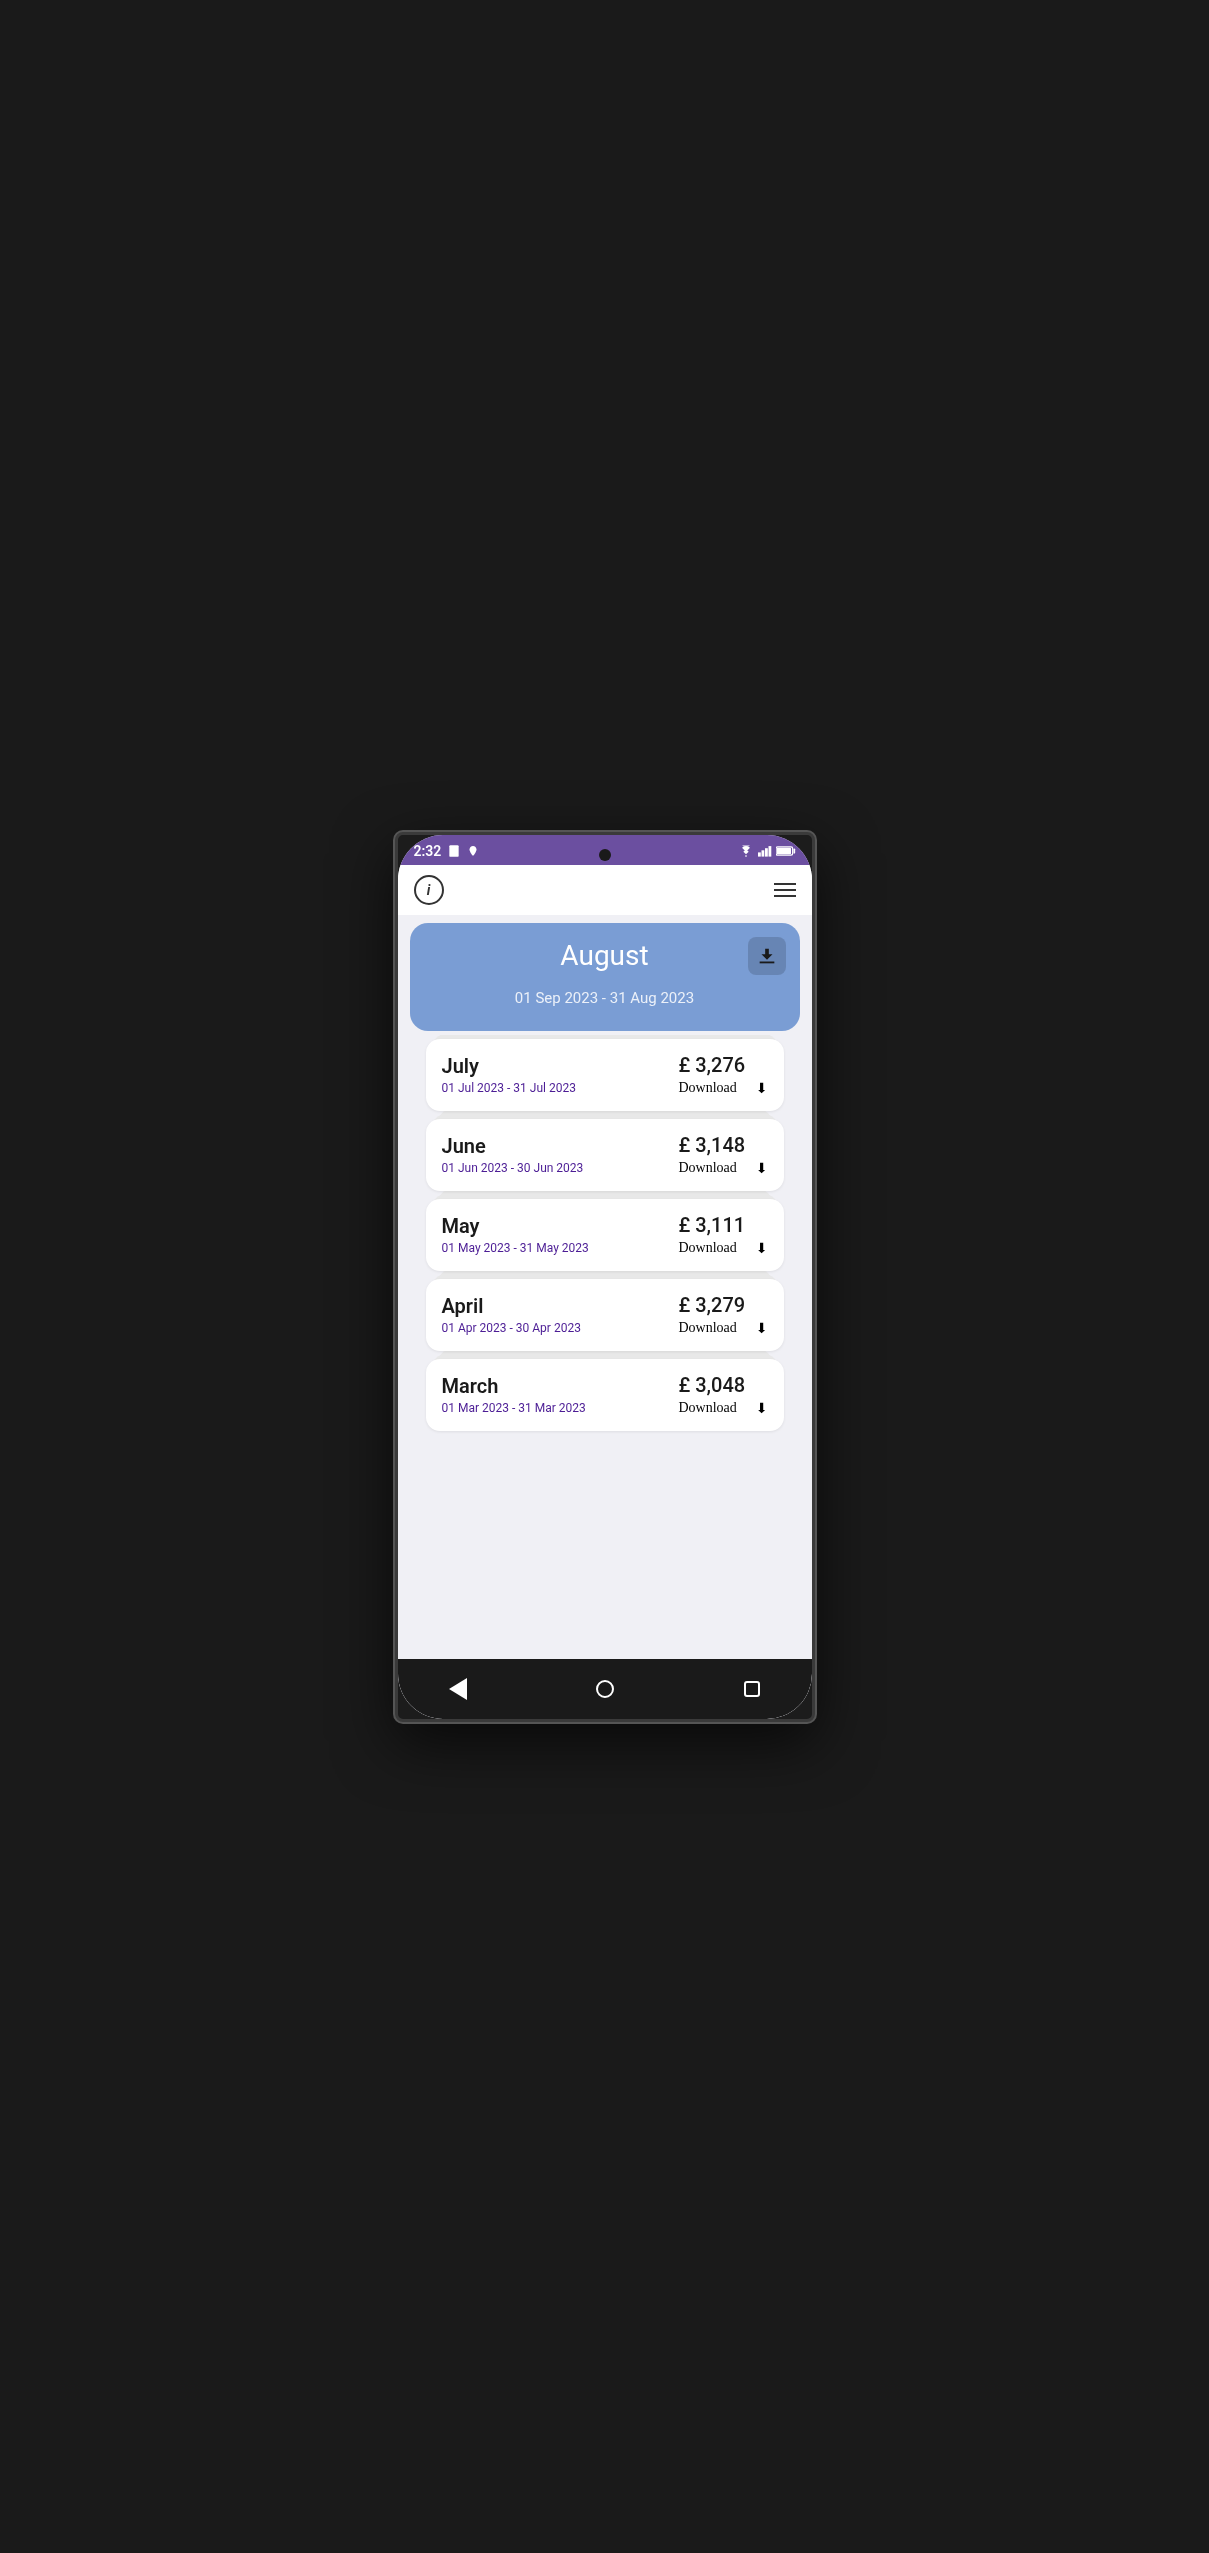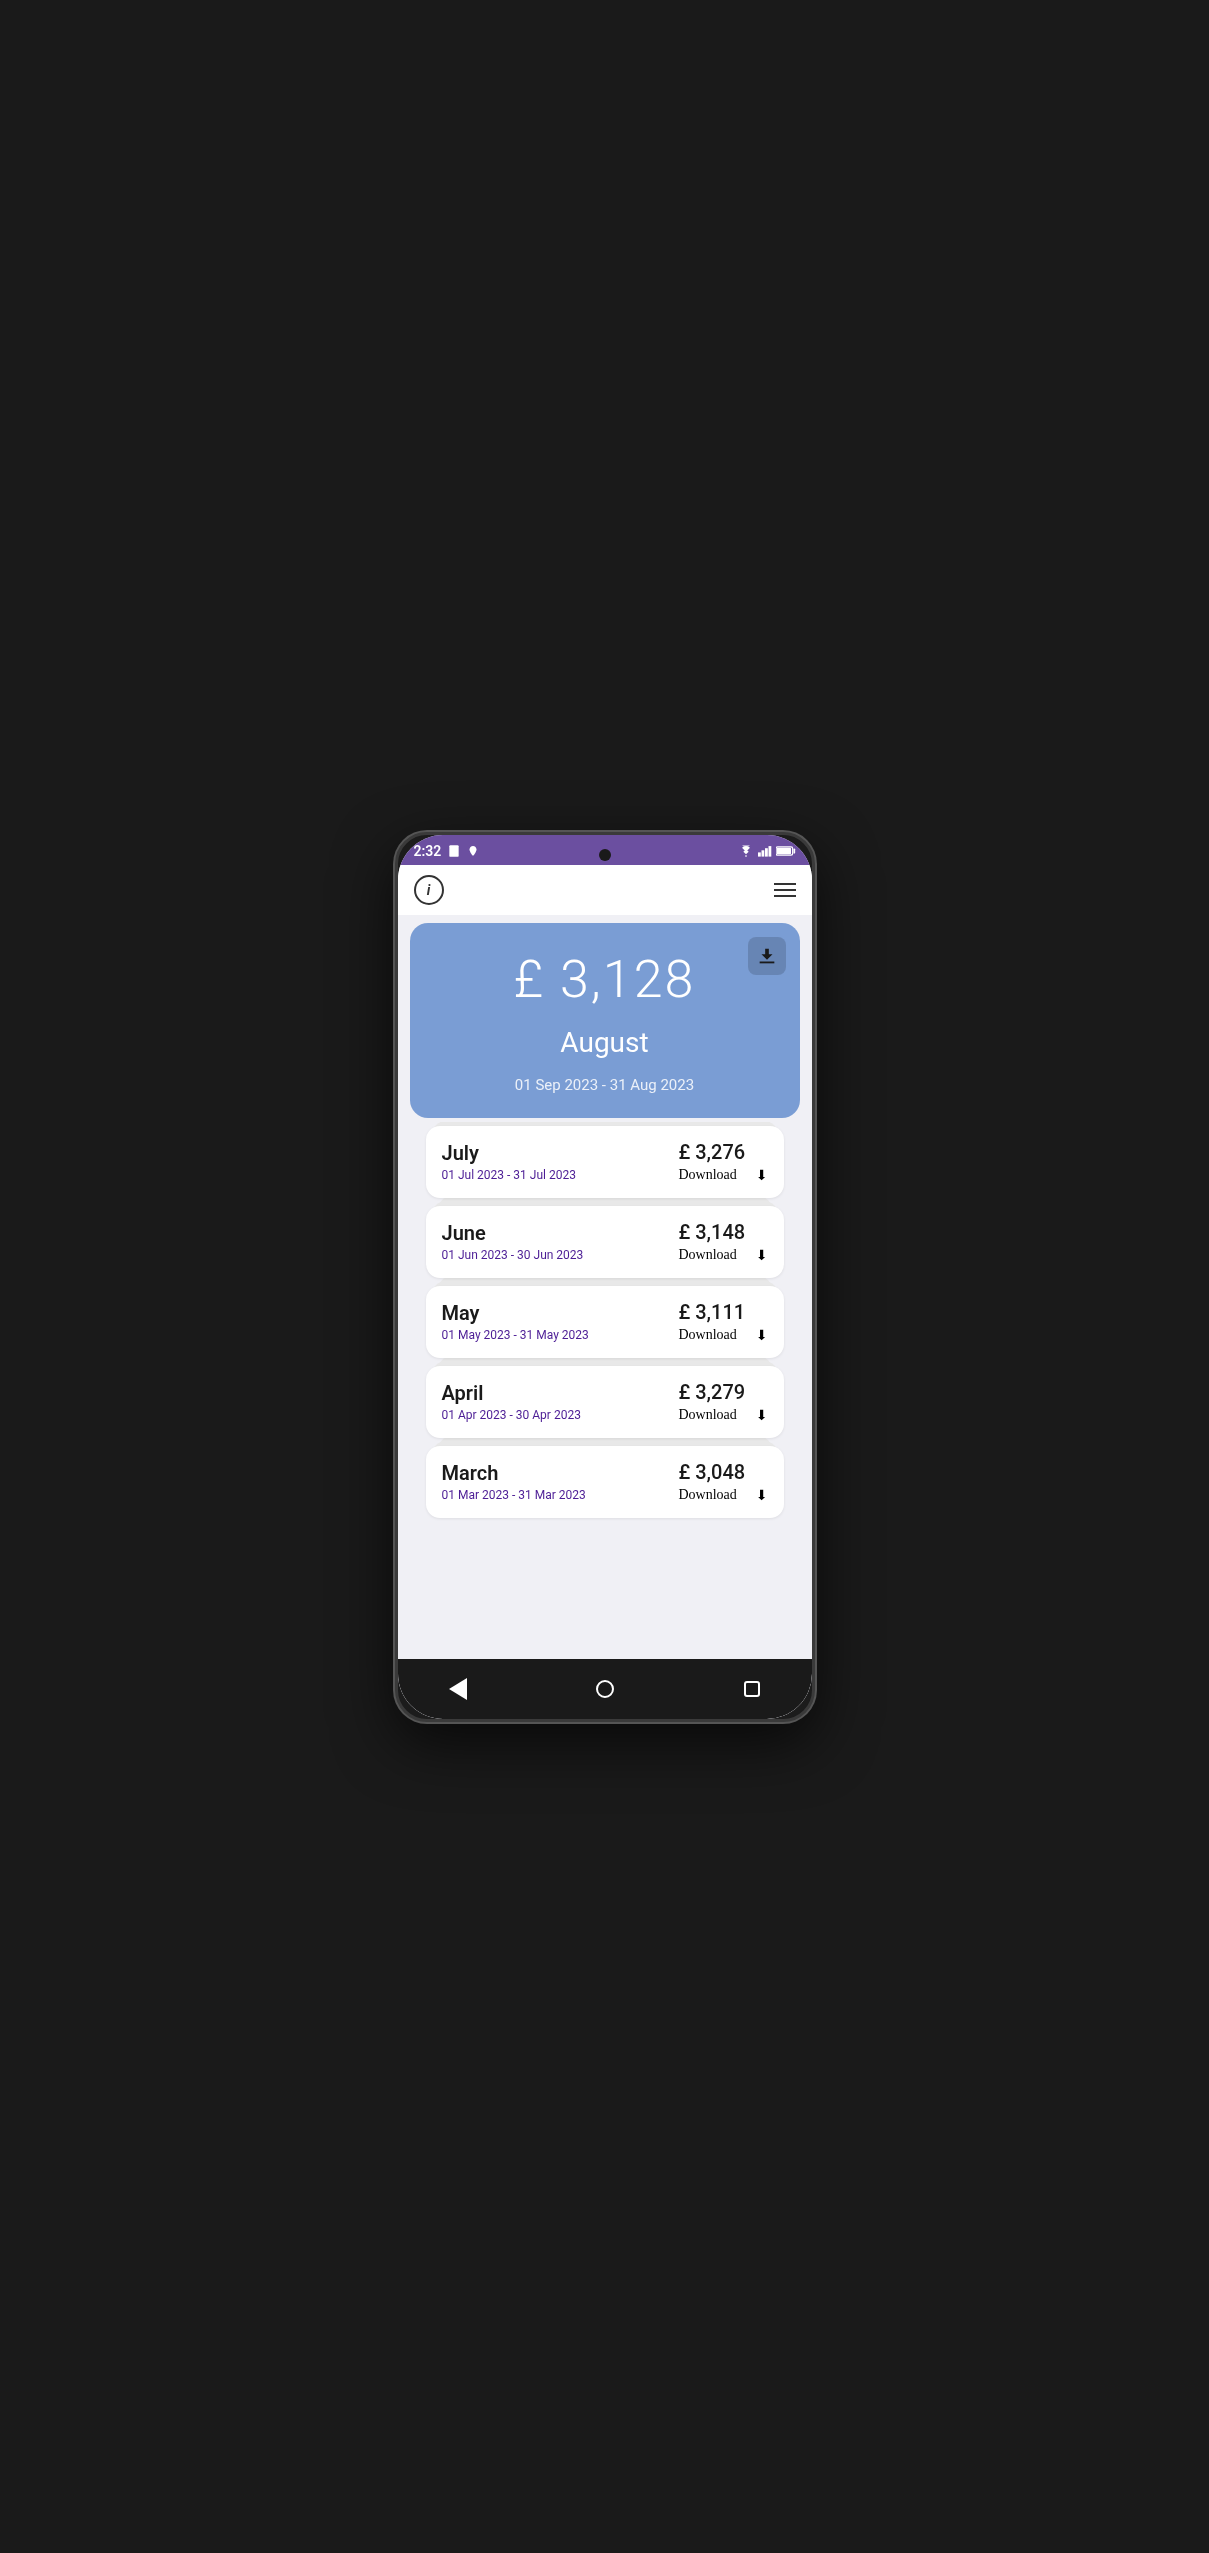--- a/index.html
+++ b/index.html
@@ -10,21 +10,21 @@
       justify-content: center;
       align-items: center;
       min-height: 100vh;
       font-family: 'Roboto', Arial, sans-serif;
     }
 
     .phone-frame {
       width: 420px;
       height: 890px;
       background: #1c1c1c;
-      border-radius: 32px;
+      border-radius: 8px;
       border: 3px solid #3a3a3a;
       overflow: hidden;
       position: relative;
       box-shadow: 0 0 0 2px #555, 0 20px 60px rgba(0,0,0,0.7);
     }
 
     .phone-screen {
       width: 100%;
       height: 100%;
       background: #f0f0f5;
@@ -353,21 +353,20 @@
       </div>
     </div>
 
     <div class="hero-card">
       <div class="hero-download-btn">
         <svg width="22" height="22" viewBox="0 0 24 24" fill="#1a1a1a">
           <path d="M12 16l-6-6h4V4h4v6h4l-6 6z"></path>
           <rect x="4" y="18" width="16" height="2" fill="#1a1a1a"></rect>
         </svg>
       </div>
-      <div class="hero-amount">£ 3,128</div>
       <div class="hero-month">August</div>
       <div class="hero-date-range">01 Sep 2023 - 31 Aug 2023</div>
     </div>
 
     <div class="scroll-area">
 
       <div class="stacked-card-wrapper">
         <div class="month-card">
           <div class="month-card-left">
             <div class="month-card-name">July</div>

